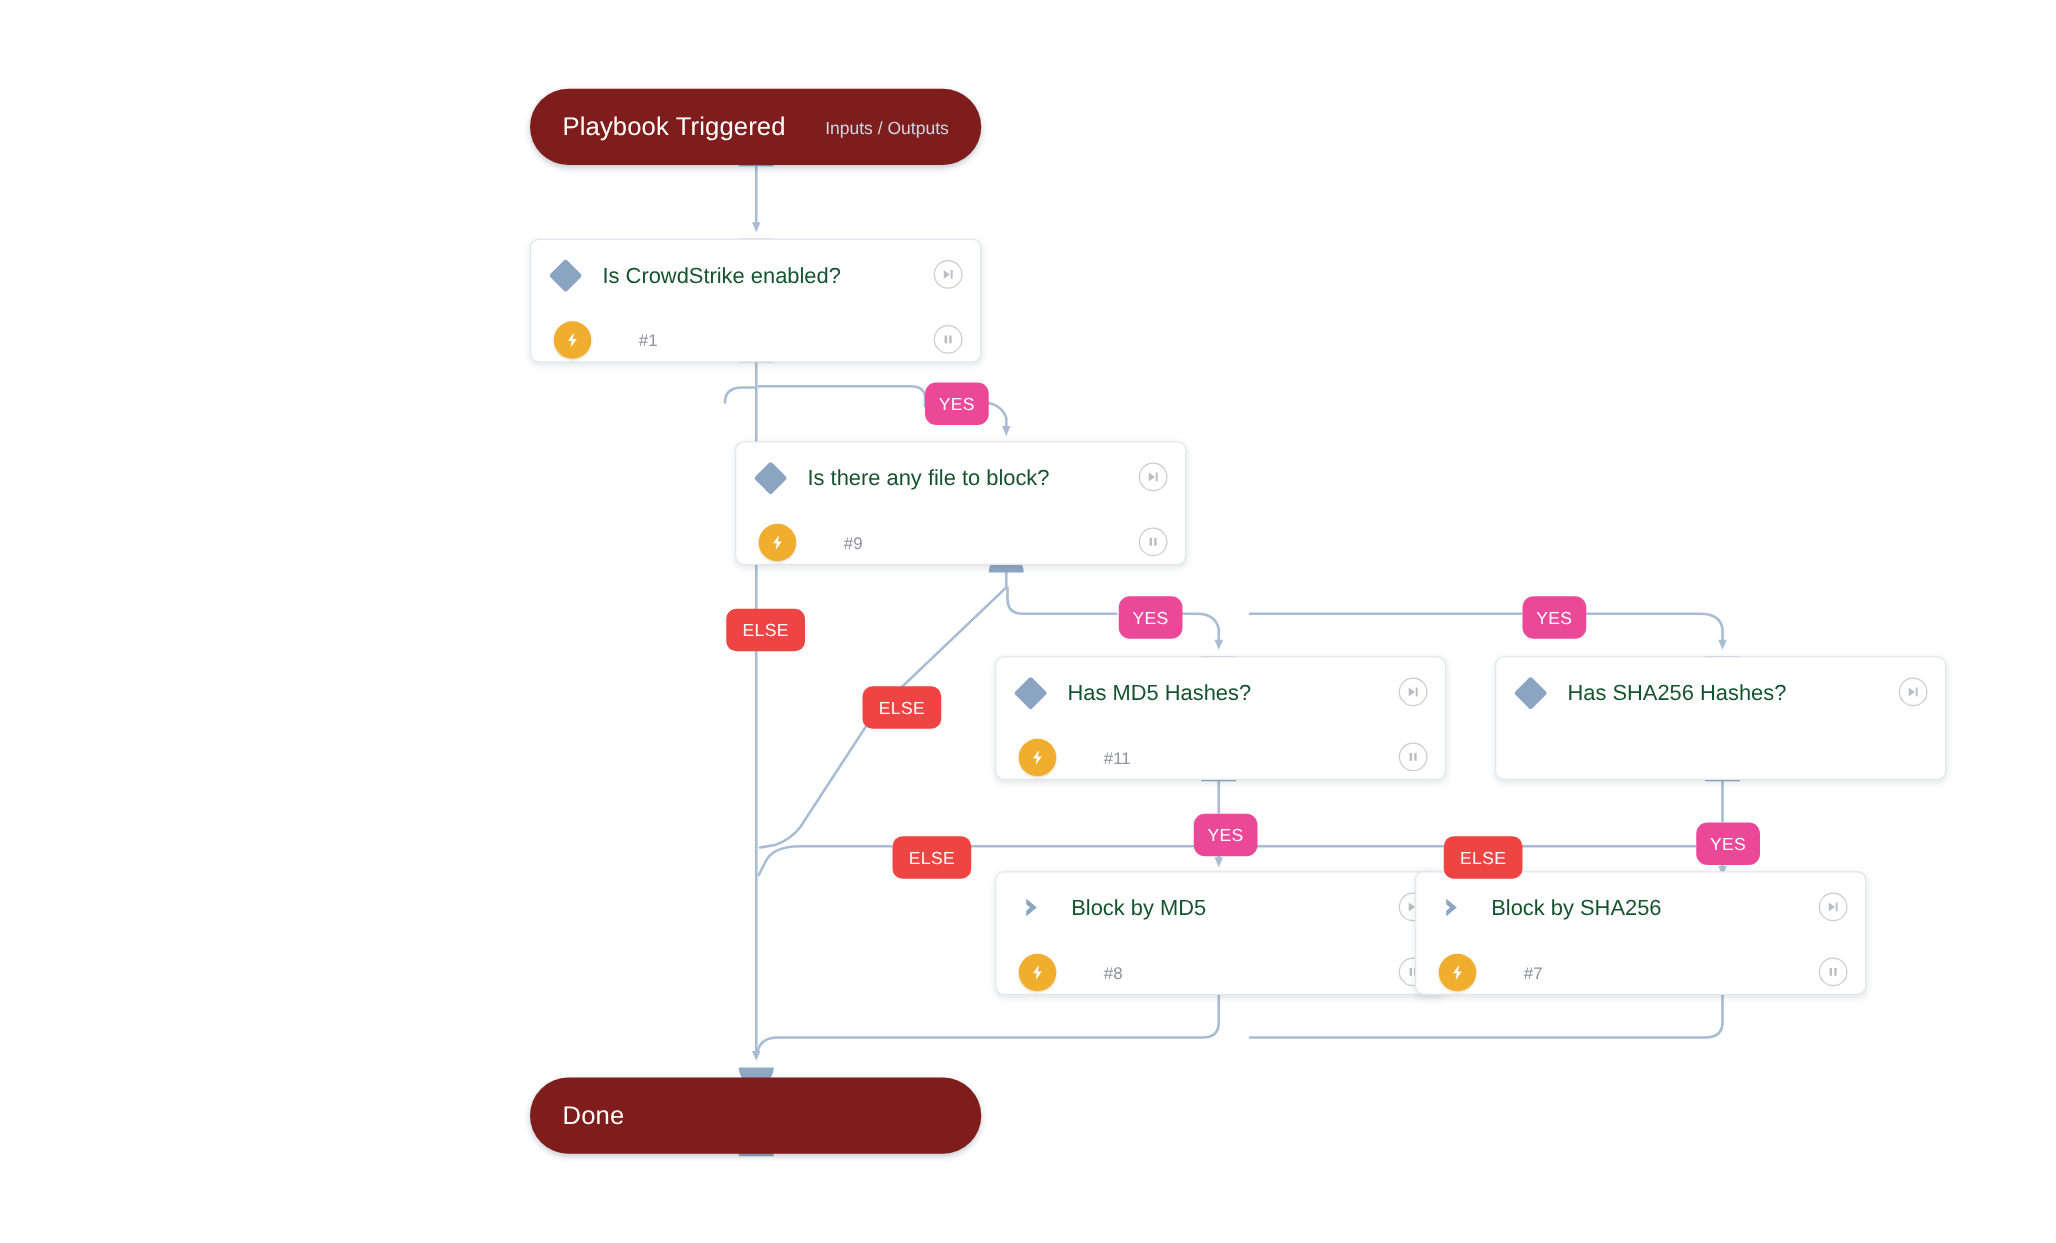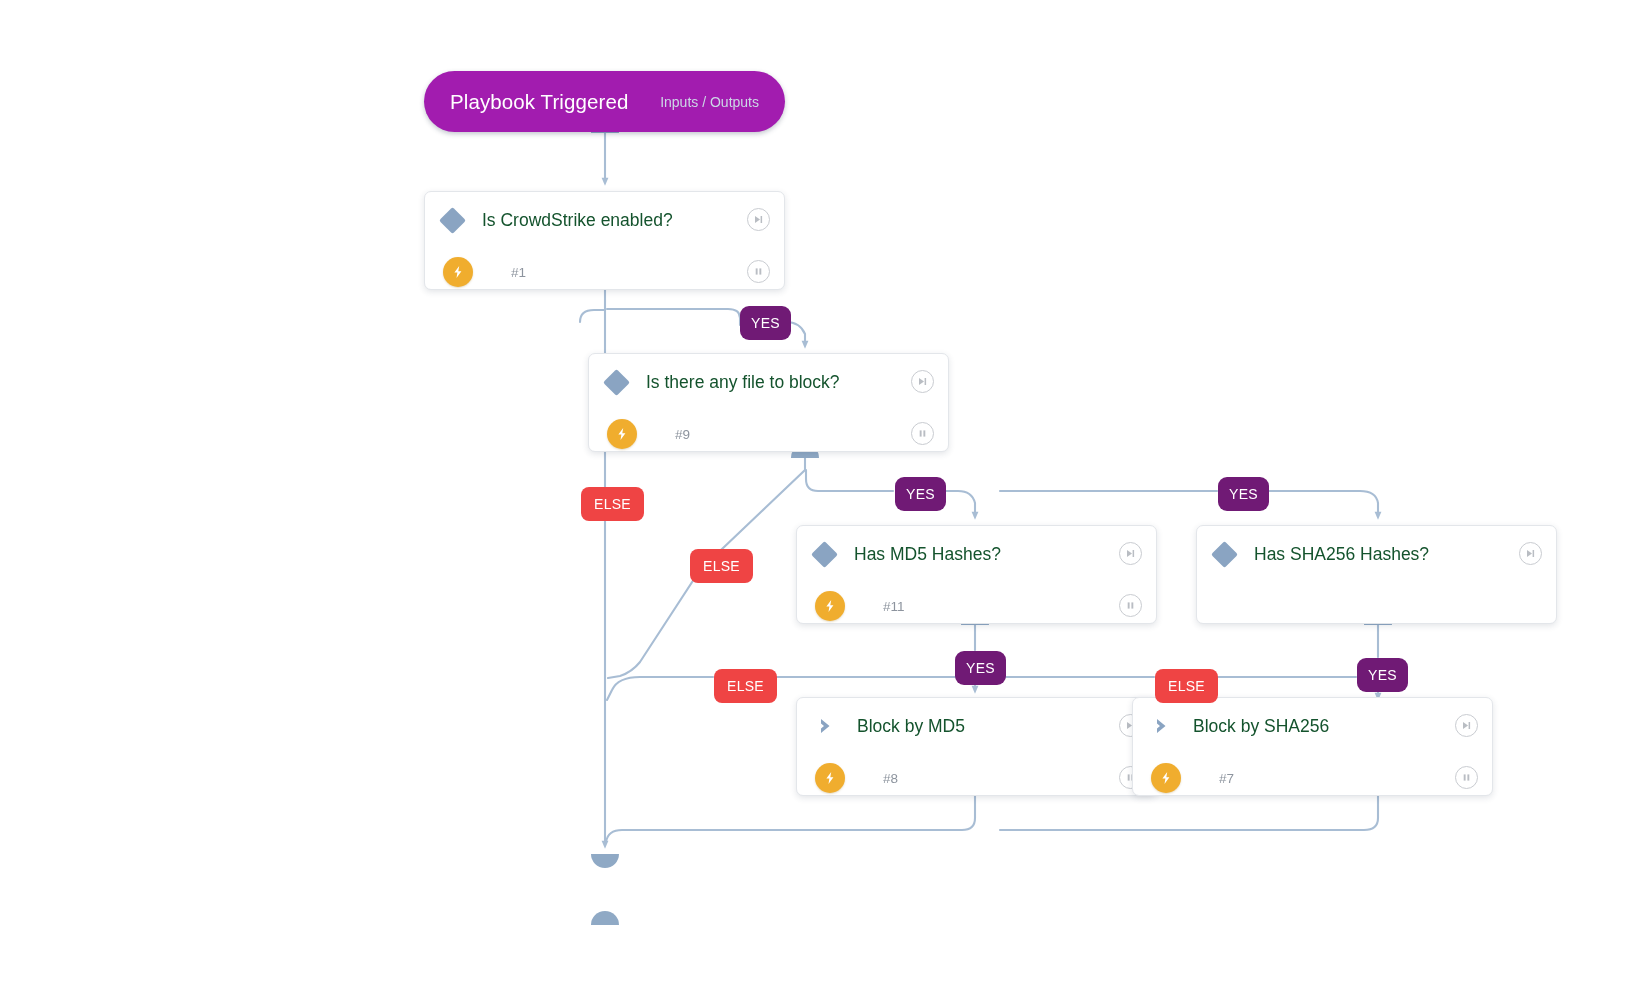--- a/index.html
+++ b/index.html
@@ -9,21 +9,21 @@
     font-family:"Liberation Sans", sans-serif;
     overflow:hidden;
     position:relative;
   }
   #canvas{position:absolute;left:0;top:0;width:1645px;height:994px;}
   #wires{position:absolute;left:0;top:0;width:1645px;height:994px;pointer-events:none;}
 
   
   .pill{
     position:absolute;
-    background:#a21caf;
+    background:#7f1d1d;
     border-radius:34px;
     box-shadow:0 2px 5px rgba(40,55,80,.28);
     display:flex;align-items:center;
     box-sizing:border-box;
     padding:0 26px;
   }
   .pill .pill-title{
     color:#ffffff;
     font-size:20.5px;
     letter-spacing:.1px;
@@ -117,21 +117,21 @@
     position:absolute;
     display:flex;align-items:center;justify-content:center;
     box-sizing:border-box;
     font-size:14px;
     color:#ffffff;
     letter-spacing:.3px;
     border-radius:9px;
     white-space:nowrap;
   }
   .badge.yes{
-    background:#701a75;
+    background:#ec4899;
     height:34px;padding:0 11px;
   }
   .badge.els{
     background:#ef4444;
     height:34px;padding:0 13px;
     border-radius:8px;
   }
 </style>
 </head>
 <body>
@@ -366,14 +366,17 @@
   <div class="badge els" style="left:690px;top:549px;">ELSE</div>
 
   <div class="badge yes" style="left:955px;top:651px;">YES</div>
 
   <div class="badge els" style="left:714px;top:669px;">ELSE</div>
 
   <div class="badge yes" style="left:1357px;top:658px;">YES</div>
 
   <div class="badge els" style="left:1155px;top:669px;">ELSE</div>
 
+  <div class="pill" style="left:424px;top:862px;width:361px;height:61px;">
+    <span class="pill-title">Done</span>
+  </div>
 
 </div>
 
 </body></html>

